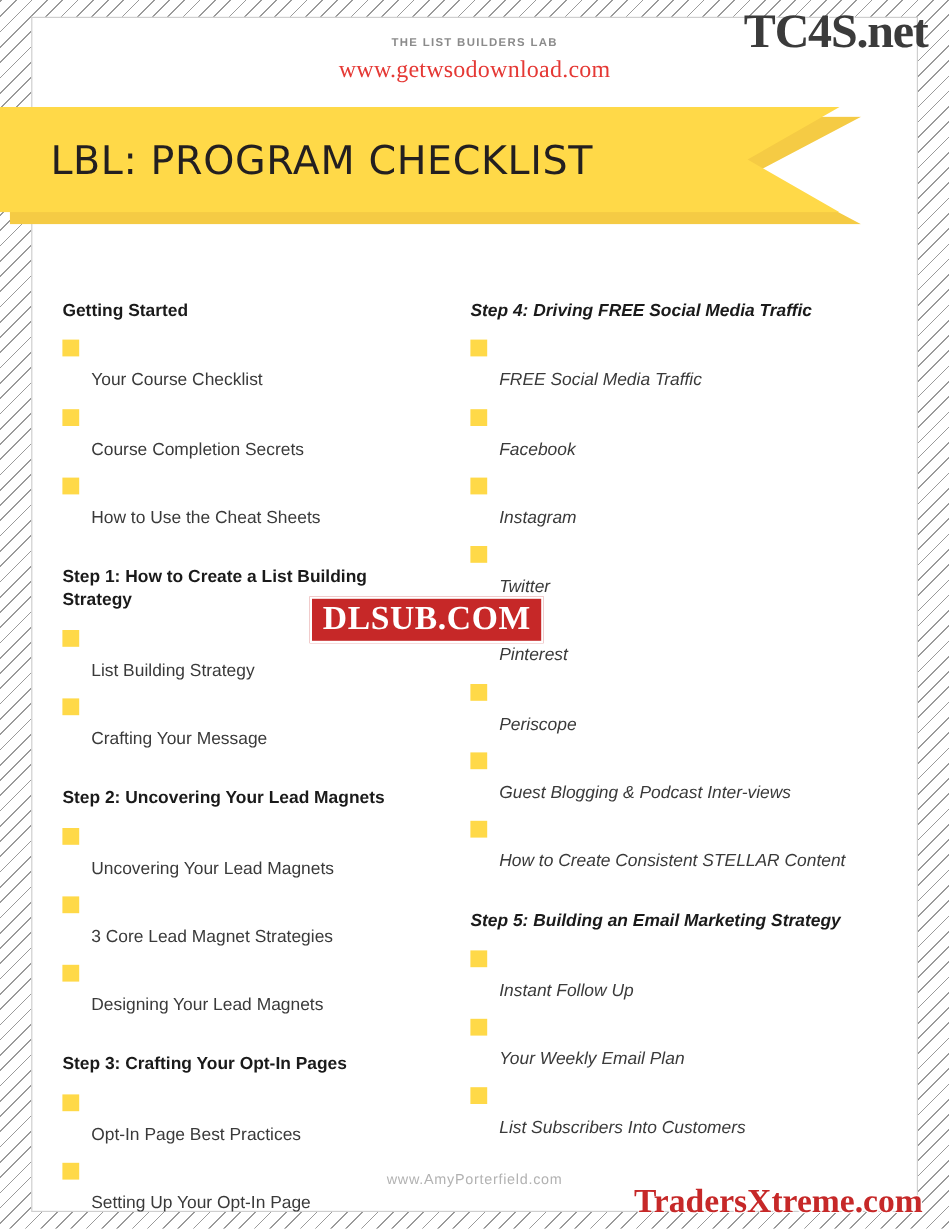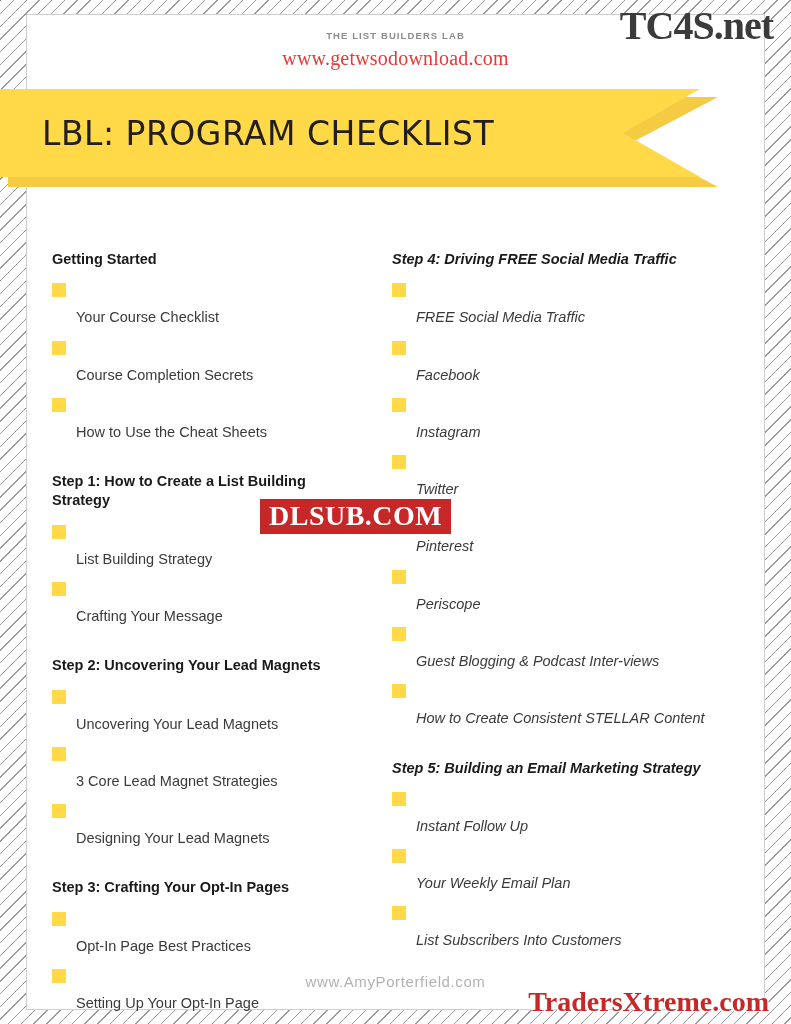--- a/index.html
+++ b/index.html
@@ -157,21 +157,21 @@
   
   .section.gap-lg { margin-bottom: 30px; }
 
   
   .footer {
     position: absolute;
     bottom: 34px;
     left: 0;
     right: 0;
     text-align: center;
-    font-size: 15px;
+    font-size: 12px;
     color: #b2b2b2;
     letter-spacing: 0.6px;
   }
 
   
   .wm-tc4s {
     position: absolute;
     top: 2px;
     right: 18px;
     font-family: "Liberation Serif", serif;

